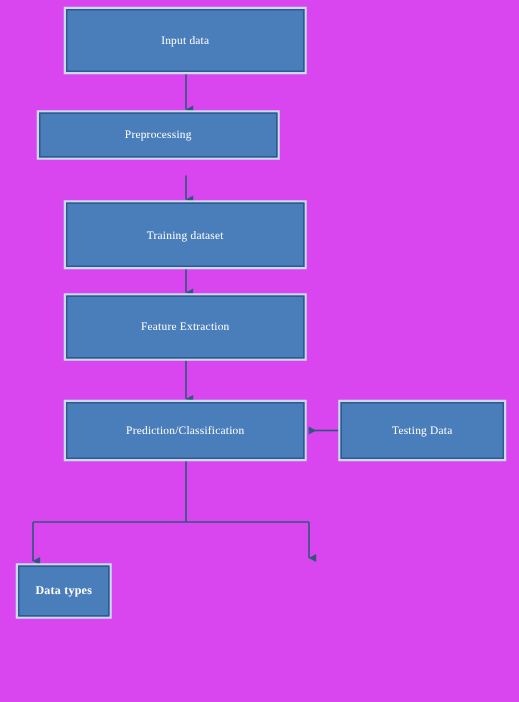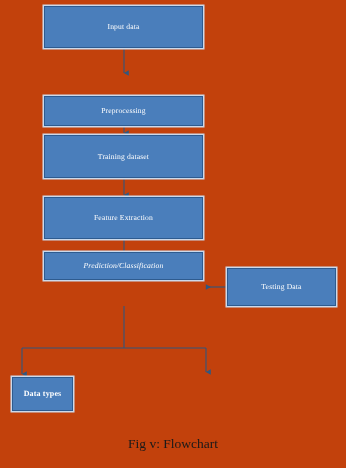--- a/index.html
+++ b/index.html
@@ -4,21 +4,21 @@
 <style>
   html, body {
     margin: 0;
     padding: 0;
     background: #ffffff;
   }
   #canvas {
     position: relative;
     width: 346px;
     height: 468px;
-    background: #c2410c;
+    background: #d946ef;
     overflow: hidden;
     font-family: "Liberation Serif", serif;
   }
   .node {
     position: absolute;
     box-sizing: border-box;
     background: #4a7ebb;
     border: 1.5px solid #2e5b8f;
     box-shadow: 0 0 0 1.5px #ccd9ea;
     display: flex;
@@ -85,40 +85,39 @@
       <line x1="22" y1="348" x2="206" y2="348"></line>
       <line x1="22" y1="348" x2="22" y2="374" marker-end="url(#arrowDown)"></line>
       <line x1="206" y1="348" x2="206" y2="372" marker-end="url(#arrowDown)"></line>
     </g>
   </svg>
 
   <div class="node" style="left:44px; top:6px; width:159px; height:42px;">
     <span class="node-label">Input data</span>
   </div>
 
-  <div class="node" style="left:44px; top:75px; width:159px; height:30px;margin-top:21px;">
+  <div class="node" style="left:26px; top:75px; width:159px; height:30px;">
     <span class="node-label">Preprocessing</span>
   </div>
 
   <div class="node" style="left:44px; top:197px; width:159px; height:42px;">
     <span class="node-label">Feature Extraction</span>
   </div>
 
   <div class="node" style="left:44px; top:135px; width:159px; height:43px;">
     <span class="node-label">Training dataset</span>
   </div>
 
-  <div class="node" style="left:44px; top:252px; width:159px; height:28px;font-style:italic;">
+  <div class="node" style="left:44px; top:268px; width:159px; height:38px;">
     <span class="node-label">Prediction/Classification</span>
   </div>
 
   <div class="node" style="left:227px; top:268px; width:109px; height:38px;">
     <span class="node-label">Testing Data</span>
   </div>
 
   <div class="node terminal" style="left:12px; top:377px; width:61px; height:34px;">
     <span class="node-label">Data types</span>
   </div>
 
 
-  <div id="caption">Fig v: Flowchart</div>
 
 </div>
 
 </body></html>

